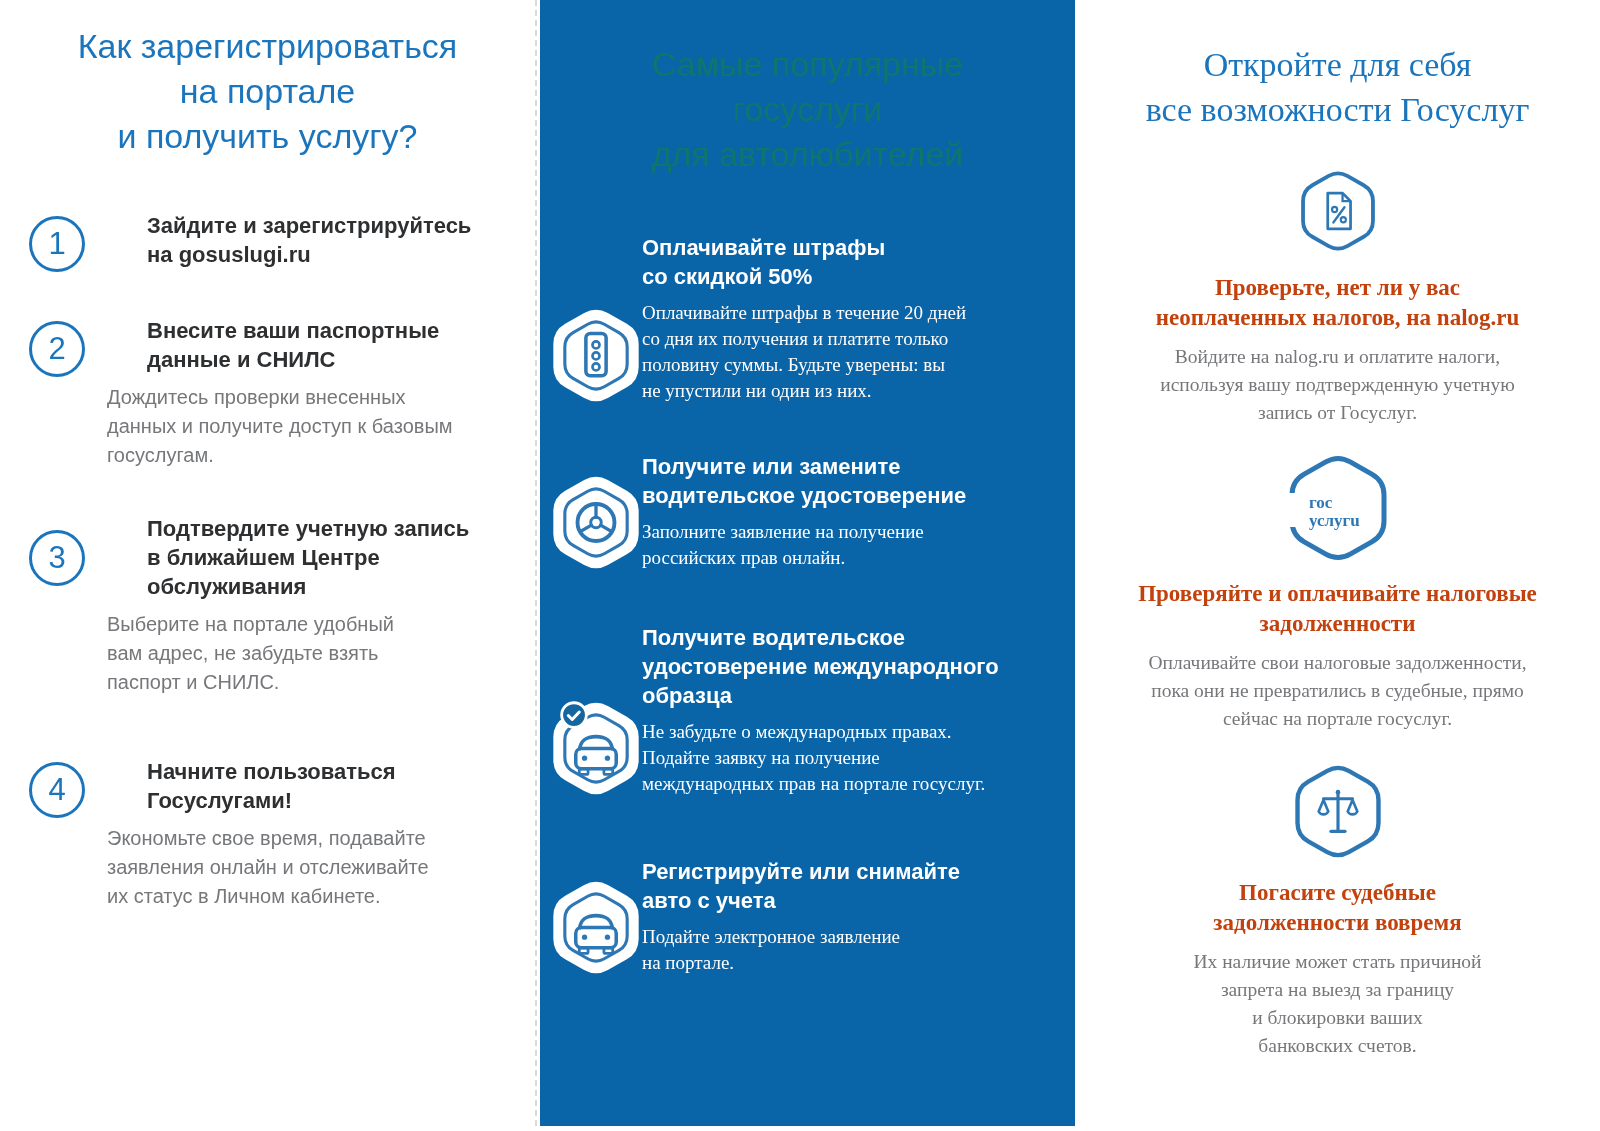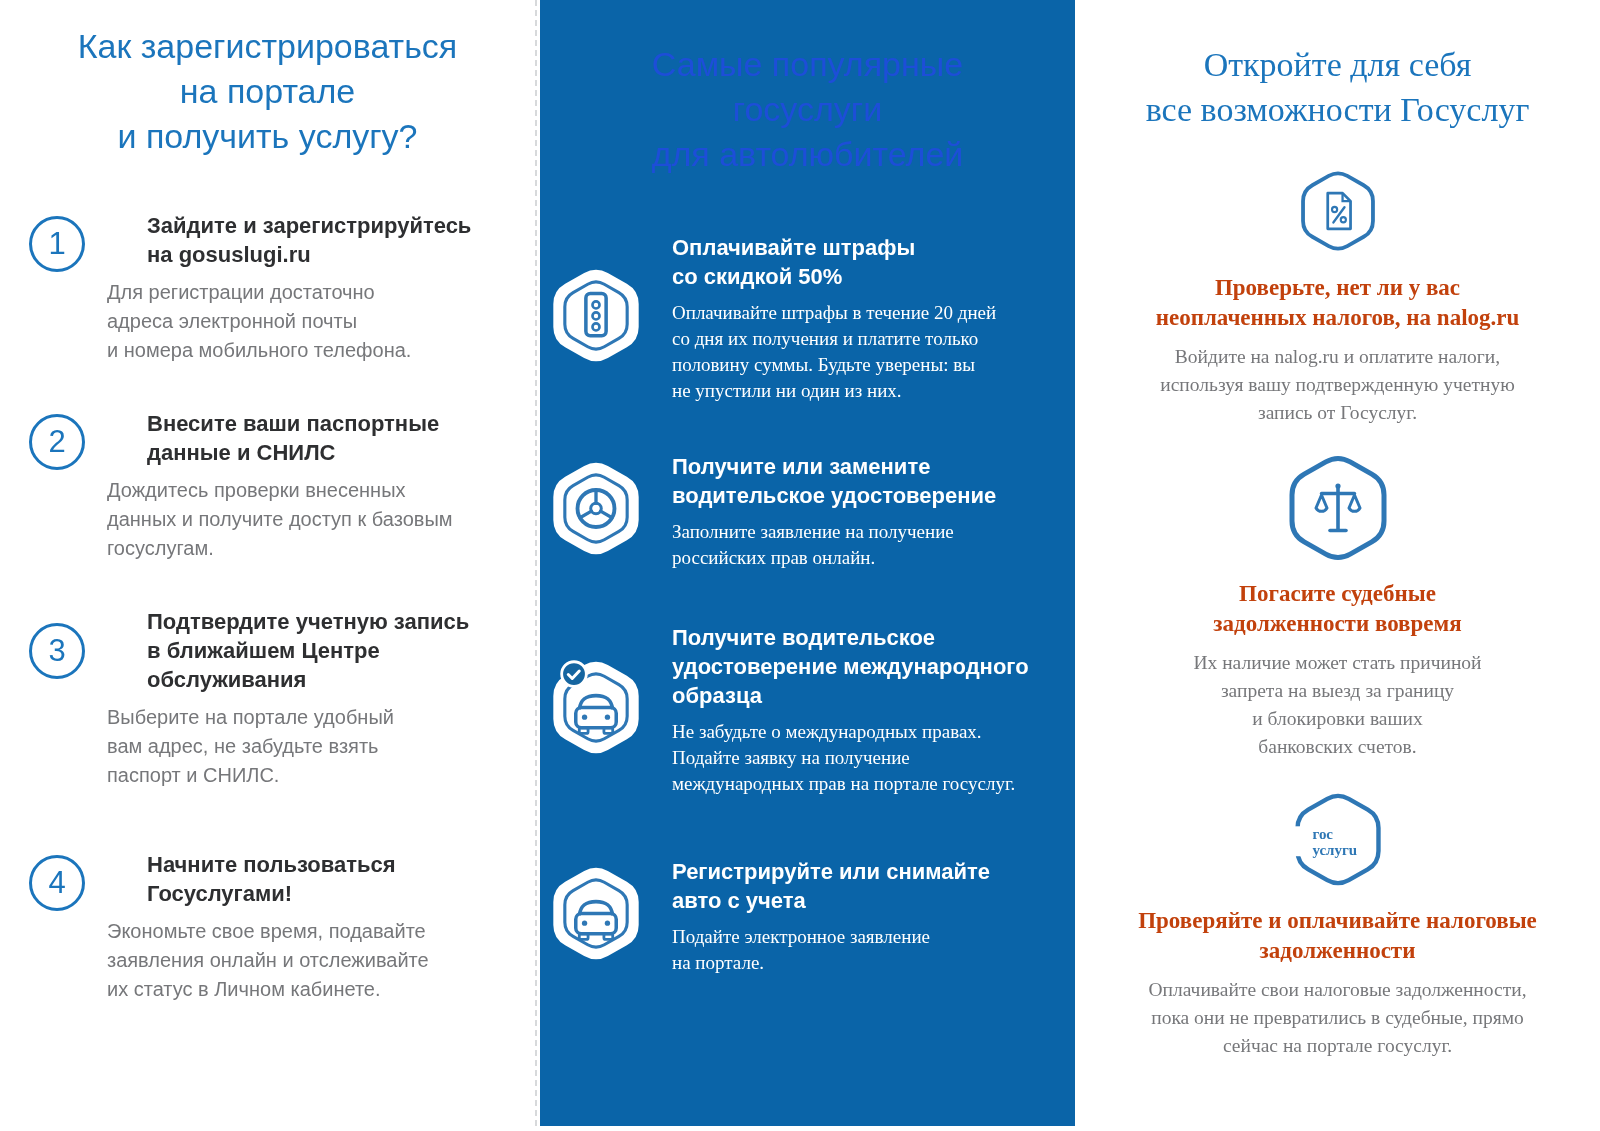--- a/index.html
+++ b/index.html
@@ -22,23 +22,23 @@
   .step-circle{
     flex:0 0 56px;width:56px;height:56px;box-sizing:border-box;border:3px solid #1b75bc;border-radius:50%;
     color:#1b75bc;font-size:31px;display:flex;align-items:center;justify-content:center;margin-top:5px;
   }
   .step:nth-child(3) .step-circle{margin-top:16px;}
   .step-title{font-size:22px;font-weight:700;color:#2e2f31;line-height:29px;white-space:pre-line;margin-left:40px;}
   .step-desc{font-size:20px;color:#76777a;line-height:29px;margin-top:9px;white-space:pre-line;}
 
   
   .col-mid{position:absolute;left:540px;top:42px;width:535px;color:#ffffff;}
-  .col-mid .big-title{color:#1d4ed8;}
+  .col-mid .big-title{color:#0f766e;}
   .mid-items{margin-top:50px;padding:0 14px 0 12px;}
-  .mid-item{display:flex;gap:32px;margin-bottom:40px;align-items:center;margin-top:42px;}
+  .mid-item{display:flex;gap:2px;margin-bottom:40px;align-items:flex-end;margin-top:42px;}
   .mid-item:nth-child(2){margin-bottom:46px;}
   .mid-item:nth-child(3){margin-bottom:54px;}
   .badge{flex:0 0 88px;width:88px;height:97px;overflow:visible;}
   .mid-title{font-size:22px;font-weight:700;line-height:29px;margin-top:6px;white-space:pre-line;}
   .mid-desc{font-size:19px;line-height:26px;margin-top:9px;white-space:pre-line;font-family:Liberation Serif, serif;}
 
   
   .col-right{position:absolute;left:1075px;top:42px;width:525px;text-align:center;font-family:Liberation Serif, serif;}
   .col-right .big-title{color:#1b75bc;}
   .r-icon{display:block;margin:0 auto;overflow:visible;}
@@ -65,23 +65,20 @@
     <div class="big-title">Как зарегистрироваться
 на портале
 и получить услугу?</div>
     <div class="steps">
 
       <div class="step">
         <div class="step-circle">1</div>
         <div>
           <div class="step-title">Зайдите и зарегистрируйтесь
 на gosuslugi.ru</div>
-          <div class="step-desc">Для регистрации достаточно
-адреса электронной почты
-и номера мобильного телефона.</div>
         </div>
       </div>
 
       <div class="step">
         <div class="step-circle">2</div>
         <div>
           <div class="step-title">Внесите ваши паспортные
 данные и СНИЛС</div>
           <div class="step-desc">Дождитесь проверки внесенных
 данных и получите доступ к базовым
@@ -214,48 +211,48 @@
         <path d="M56 31.5 V42 H66.5" fill="none" stroke="#2e77b5" stroke-width="3"></path>
         <circle cx="45.5" cy="53" r="3.4" fill="none" stroke="#2e77b5" stroke-width="2.8"></circle>
         <circle cx="57" cy="66.5" r="3.4" fill="none" stroke="#2e77b5" stroke-width="2.8"></circle>
         <line x1="58.5" y1="50" x2="44" y2="70" stroke="#2e77b5" stroke-width="3.2" stroke-linecap="round"></line>
       </svg>
       <div class="r-title">Проверьте, нет ли у вас
 неоплаченных налогов, на nalog.ru</div>
       <div class="r-desc">Войдите на nalog.ru и оплатите налоги,
 используя вашу подтвержденную учетную
 запись от Госуслуг.</div>
+    </div>
+
+    <div class="r-item">
+      <svg class="r-icon" viewBox="0 0 100 110">
+        <use href="#hex" fill="none" stroke="#2e77b5" stroke-width="5"></use>
+        <rect x="0" y="40" width="30" height="34" fill="#ffffff"></rect>
+        <text x="21" y="55" font-size="17" font-weight="bold" fill="#2e77b5">гос</text>
+        <text x="21" y="73" font-size="17" font-weight="bold" fill="#2e77b5">услугu</text>
+      </svg>
+      <div class="r-title">Проверяйте и оплачивайте налоговые
+задолженности</div>
+      <div class="r-desc">Оплачивайте свои налоговые задолженности,
+пока они не превратились в судебные, прямо
+сейчас на портале госуслуг.</div>
     </div>
 
     <div class="r-item">
       <svg class="r-icon" viewBox="0 0 100 110">
         <use href="#hex" fill="none" stroke="#2e77b5" stroke-width="5"></use>
         <line x1="50" y1="33" x2="50" y2="77" stroke="#2e77b5" stroke-width="3.6"></line>
         <line x1="42" y1="77.5" x2="58" y2="77.5" stroke="#2e77b5" stroke-width="3.6" stroke-linecap="round"></line>
         <line x1="33.5" y1="40.5" x2="66.5" y2="40.5" stroke="#2e77b5" stroke-width="3.4" stroke-linecap="round"></line>
         <circle cx="50" cy="33" r="2.6" fill="#2e77b5"></circle>
         <path d="M33.5 42 L28 55 A6.2 6.2 0 0 0 39 55 Z" fill="none" stroke="#2e77b5" stroke-width="3" stroke-linejoin="round"></path>
         <path d="M66.5 42 L61 55 A6.2 6.2 0 0 0 72 55 Z" fill="none" stroke="#2e77b5" stroke-width="3" stroke-linejoin="round"></path>
       </svg>
       <div class="r-title">Погасите судебные
 задолженности вовремя</div>
       <div class="r-desc">Их наличие может стать причиной
 запрета на выезд за границу
 и блокировки ваших
 банковских счетов.</div>
     </div>
 
-    <div class="r-item">
-      <svg class="r-icon" viewBox="0 0 100 110">
-        <use href="#hex" fill="none" stroke="#2e77b5" stroke-width="5"></use>
-        <rect x="0" y="40" width="30" height="34" fill="#ffffff"></rect>
-        <text x="21" y="55" font-size="17" font-weight="bold" fill="#2e77b5">гос</text>
-        <text x="21" y="73" font-size="17" font-weight="bold" fill="#2e77b5">услугu</text>
-      </svg>
-      <div class="r-title">Проверяйте и оплачивайте налоговые
-задолженности</div>
-      <div class="r-desc">Оплачивайте свои налоговые задолженности,
-пока они не превратились в судебные, прямо
-сейчас на портале госуслуг.</div>
-    </div>
-
   </div>
 </div>
 
 </body></html>

